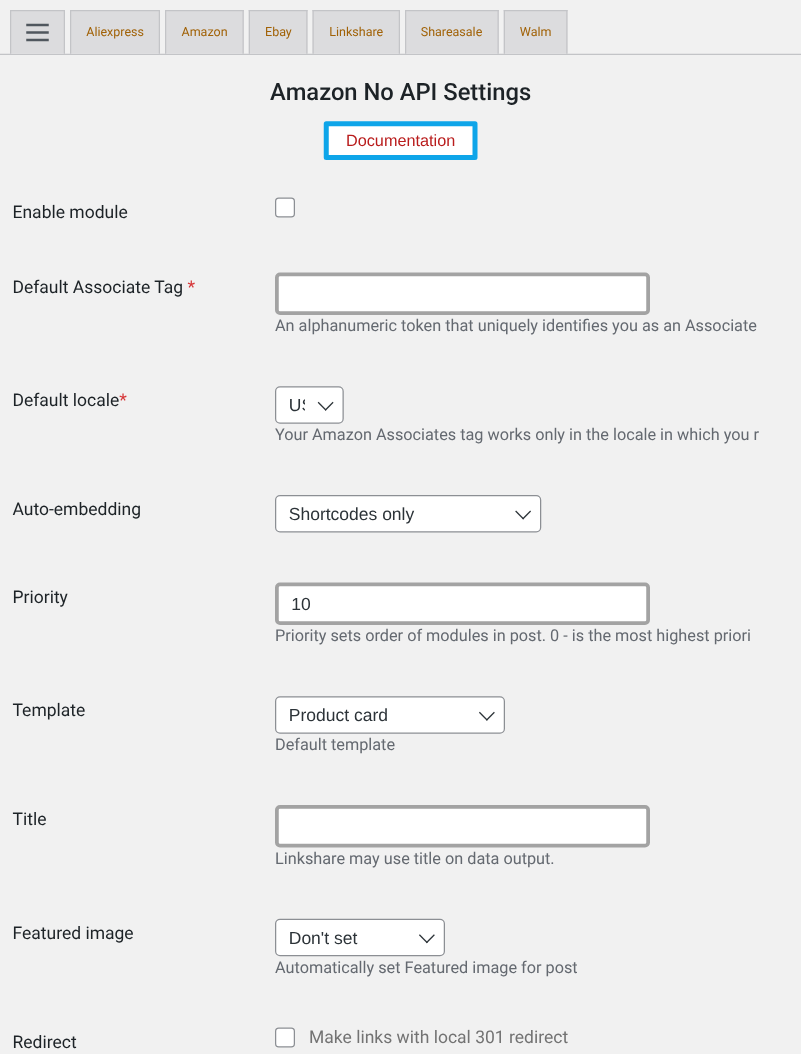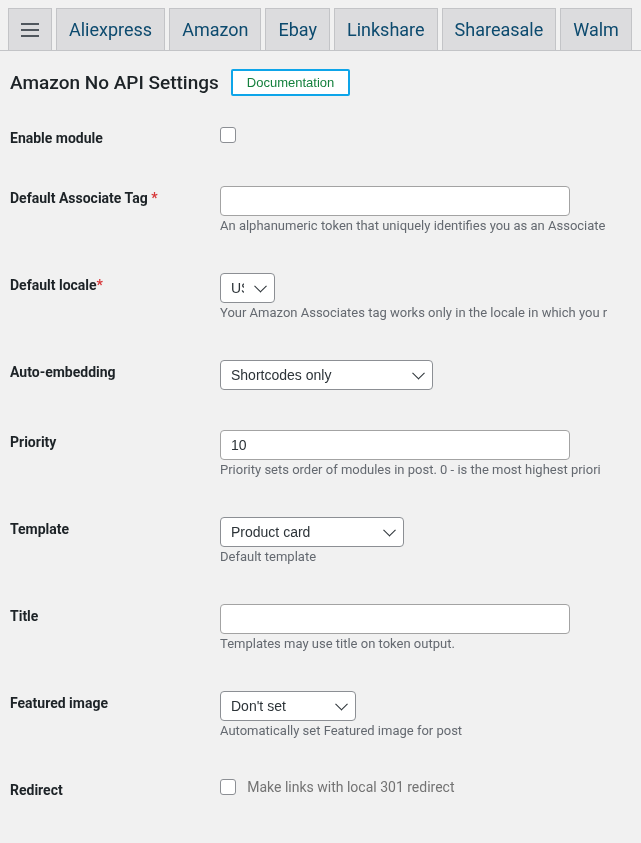--- a/index.html
+++ b/index.html
@@ -15,22 +15,22 @@
       display: flex;
       gap: 4px;
       padding: 8px 8px 0 8px;
       border-bottom: 1px solid #c3c4c7;
     }
     .tab {
       background: #dcdcde;
       border: 1px solid #c3c4c7;
       border-bottom: none;
       padding: 10px 12px;
-      font-size: 18px;
-      color: #0c4a6e;
+      font-size: 10px;
+      color: #a16207;
       cursor: pointer;
       white-space: nowrap;
       display: flex;
       align-items: center;
     }
     .hamburger {
       width: 18px;
       height: 14px;
       position: relative;
     }
@@ -40,69 +40,70 @@
       height: 2px;
       background: #50575e;
       margin-bottom: 4px;
     }
     .hamburger span:last-child { margin-bottom: 0; }
     .page-header {
       display: flex;
       align-items: center;
       gap: 12px;
       padding: 18px 10px 10px 10px;
+      flex-direction: column;
     }
     .page-title {
       font-size: 19px;
       font-weight: 500;
       color: #1d2327;
     }
     .doc-btn {
-      border: 2px solid #0ea5e9;
-      color: #15803d;
+      border: 4px solid #0ea5e9;
+      color: #b91c1c;
       background: #fff;
       padding: 4px 14px;
       font-size: 13px;
       border-radius: 2px;
       cursor: pointer;
     }
     .form-table { width: 100%; }
     .form-row {
       display: flex;
       align-items: flex-start;
       padding: 20px 10px;
     }
     .form-label {
       width: 210px;
       flex-shrink: 0;
-      font-weight: 700;
+      font-weight: 400;
       font-size: 14px;
       color: #1d2327;
       padding-top: 4px;
     }
     .required { color: #d63638; }
     .form-field {
       flex: 1;
       min-width: 0;
     }
     .description {
       color: #646970;
       font-size: 13px;
       margin-top: 2px;
       white-space: nowrap;
       overflow: hidden;
     }
     input[type="text"], input[type="number"] {
-      border: 1px solid #a3a3a3;
+      border: 3px solid #a3a3a3;
       border-radius: 4px;
       padding: 6px 10px;
       font-size: 14px;
       background: #fff;
       color: #2c3338;
-      width: 350px;
+      width: 300px;
     }
     input[type="checkbox"] {
       width: 16px;
       height: 16px;
       border: 1px solid #8c8f94;
       border-radius: 3px;
       background: #fff;
       appearance: none;
       cursor: pointer;
       vertical-align: middle;
@@ -219,21 +220,21 @@
         <select><option>Product card</option></select>
       </div>
       <div class="description">Default template</div>
     </div>
   </div>
 
   <div class="form-row">
     <div class="form-label">Title</div>
     <div class="form-field">
       <input type="text" value="" style="">
-      <div class="description">Templates may use title on token output.</div>
+      <div class="description">Linkshare may use title on data output.</div>
     </div>
   </div>
 
   <div class="form-row">
     <div class="form-label">Featured image</div>
     <div class="form-field">
       <div class="select-wrap select-md">
         <select><option>Don't set</option></select>
       </div>
       <div class="description">Automatically set Featured image for post</div>

